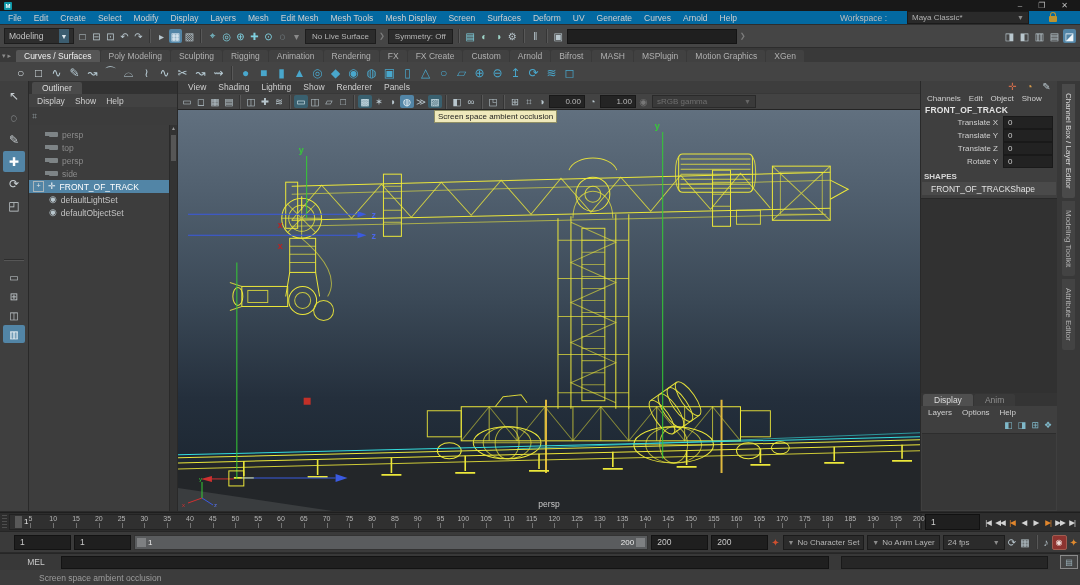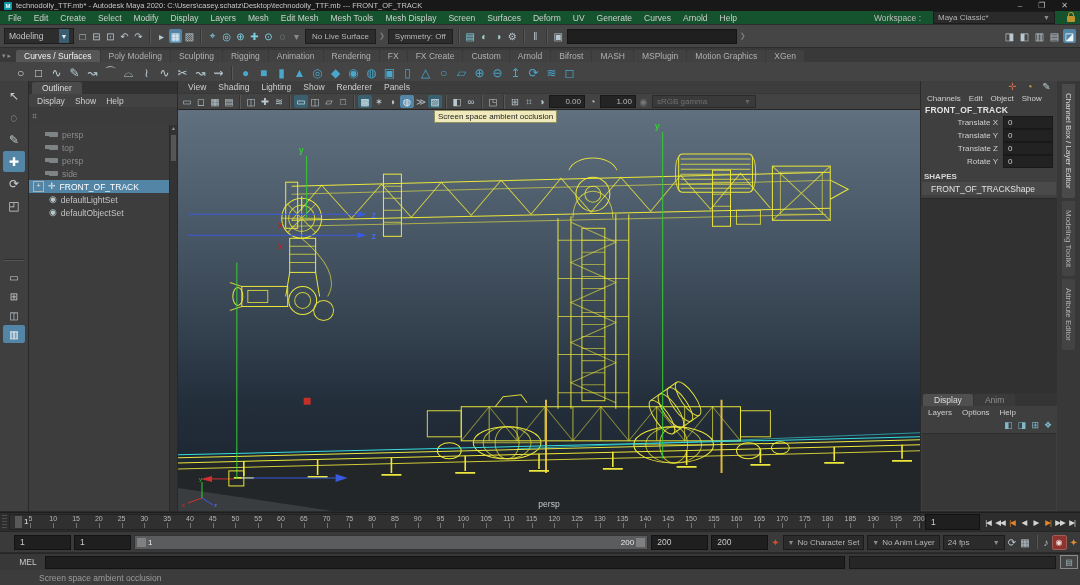--- a/index.html
+++ b/index.html
@@ -1,22 +1,22 @@
 <!DOCTYPE html>
 <html><head>
 <meta charset="utf-8">
 <style>
   html,body{margin:0;padding:0;background:#222;}
   .root{position:relative;width:1080px;height:585px;background:#2a2a2a;font-family:"Liberation Sans",sans-serif;color:#ccc;overflow:hidden;-webkit-user-select:none;user-select:none;}
   .titlebar{height:11px;background:#181818;display:flex;align-items:center;gap:4px;padding:0 4px;color:#c6c6c6;font-size:7.5px;}
   .maya-logo{width:8px;height:8px;background:#0d98a8;color:#fff;font-size:6px;font-weight:bold;display:flex;align-items:center;justify-content:center;border-radius:1px;flex:none;}
   .win-btns{margin-left:auto;display:flex;gap:16px;font-size:8px;color:#bdbdbd;padding-right:8px;}
-  .menubar{height:13px;background:#14532d;display:flex;align-items:center;font-size:8.5px;border-bottom:1px solid #2d2d2d;padding-left:2px;}
+  .menubar{height:13px;background:#0369a1;display:flex;align-items:center;font-size:8.5px;border-bottom:1px solid #2d2d2d;padding-left:2px;}
   .menu-item{padding:0 6px;color:#cfcfcf;white-space:nowrap;}
-  .workspace{margin-left:auto;display:flex;align-items:center;gap:12px;padding-right:5px;color:#bdbdbd;}
+  .workspace{margin-left:auto;display:flex;align-items:center;gap:20px;padding-right:23px;color:#bdbdbd;}
   .ws-dd{width:112px;height:11px;background:#2a2a2a;border:1px solid #1b1b1b;color:#b2b2b2;font-size:8px;display:flex;align-items:center;padding:0 4px;}
   .ws-dd .arr{margin-left:auto;color:#8b8b8b;font-size:7px;}
   .lock{width:8px;height:6px;background:#bd9330;border-radius:1px;position:relative;margin-top:3px;flex:none;}
   .lock::before{content:"";position:absolute;top:-4px;left:1px;width:4px;height:4px;border:1px solid #bd9330;border-bottom:none;border-radius:3px 3px 0 0;}
   .statusline{height:22px;background:#454545;display:flex;align-items:center;gap:2px;padding:0 4px;border-bottom:1px solid #2d2d2d;}
   .mode-dd{width:60px;height:14px;background:#2d2d2d;border:1px solid #1d1d1d;font-size:8.5px;color:#c3c3c3;display:flex;align-items:center;padding:0 4px;}
   .mode-dd .arr{margin-left:auto;background:#3c5d70;height:100%;width:10px;display:flex;align-items:center;justify-content:center;font-size:7px;color:#dfe9ee;}
   .icon{width:13px;height:14px;display:flex;align-items:center;justify-content:center;font-size:10px;color:#b9c7ce;flex:none;border-radius:2px;}
   .icon.a1{background:#39606f;color:#dceef5;}
   .icon.a2{background:#5285a6;color:#f0f7fb;}
@@ -110,36 +110,35 @@
   .rr-field{width:50px;height:13px;background:#1f1f1f;border:1px solid #131313;color:#c9c9c9;font-size:8.5px;display:flex;align-items:center;padding-left:5px;flex:none;}
   .rr-slider{flex:1;height:13px;background:#5a5c5e;border:1px solid #333;display:flex;align-items:center;color:#ebebeb;font-size:8px;min-width:120px;}
   .rr-handle{width:9px;height:9px;background:#7e8082;margin:0 2px;flex:none;}
   .rr-endlab{margin-left:auto;}
   .dd{height:13px;background:#2b2b2b;border:1px solid #1b1b1b;color:#b5b5b5;font-size:8px;display:flex;align-items:center;gap:3px;padding:0 4px;white-space:nowrap;flex:none;}
   .dd .arr{font-size:7px;color:#8b8b8b;}
   .rr-ic{font-size:10px;color:#b9c7ce;flex:none;}
   .key-ic{color:#cf5030;font-size:10px;flex:none;}
   .rec{width:13px;height:13px;background:#8d3430;border:1px solid #a05c50;border-radius:2px;color:#f0dcd8;font-size:8px;display:flex;align-items:center;justify-content:center;flex:none;}
   .autokey{color:#e08a2e;font-size:10px;flex:none;}
-  .cmdrow{position:absolute;top:553px;left:0;right:0;height:16px;background:#383838;border-top:1px solid #262626;display:flex;align-items:center;gap:4px;padding:0 2px;}
+  .cmdrow{position:absolute;top:553px;left:0;right:0;height:16px;background:#383838;border-top:1px solid #262626;display:flex;align-items:center;gap:12px;padding:0 2px;}
   .cmd-label{width:26px;text-align:center;color:#c9c9c9;font-size:8.5px;flex:none;}
   .cmd-input{flex:1;height:11px;background:#1f1f1f;border:1px solid #131313;}
   .cmd-output{width:205px;height:11px;background:#262626;border:1px solid #191919;flex:none;}
   .script-icon{width:16px;height:12px;border:1px solid #8a8a8a;background:#444;color:#9fb6bf;font-size:8px;display:flex;align-items:center;justify-content:center;flex:none;}
   .helprow{position:absolute;top:570px;left:0;right:0;height:15px;background:#3c3c3c;display:flex;align-items:center;gap:4px;color:#9c9c9c;font-size:8.5px;padding:0 2px;}
   .help-text{margin-left:24px;}
 </style>
 </head>
 <body>
 
 <div class="root">
 
   <div class="titlebar">
     <div class="maya-logo">M</div>
-    <span>technodolly_TTF.mb* - Autodesk Maya 2020: C:\Users\casey.schatz\Desktop\technodolly_TTF.mb --- FRONT_OF_TRACK</span>
     <div class="win-btns">
       <span>–</span>
       <span>❐</span>
       <span>✕</span>
     </div>
   </div>
 
   <div class="menubar">
     <div id="menu-items" style="display:flex;align-items:center;">
         <span class="menu-item">File</span>

